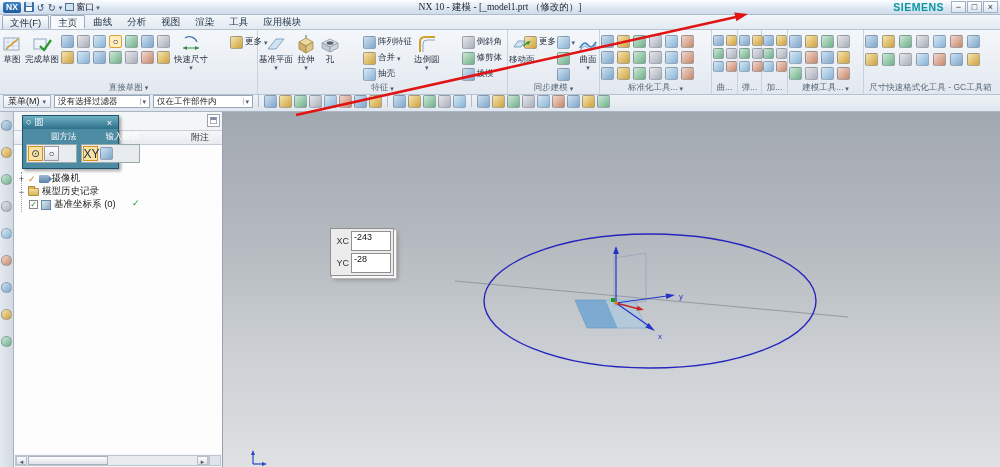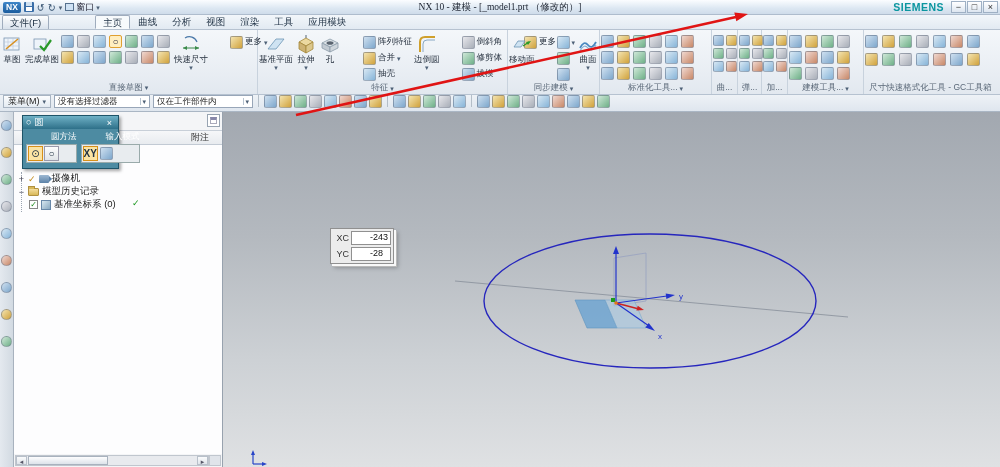--- a/index.html
+++ b/index.html
@@ -18,21 +18,21 @@
   .tb-menu { display:flex; align-items:center; gap:2px; font-size:9px; color:#223; }
   .dd { font-size:7px; color:#4d6076; line-height:7px; }
   .brand { position:absolute; right:56px; color:#0b96a0; font-weight:bold; font-size:10.5px; letter-spacing:.5px; }
   .winbtns { position:absolute; right:2px; display:flex; gap:1px; }
   .winbtn { width:15px; height:12px; border:1px solid #9fb0c4; background:linear-gradient(#ffffff,#dde6f0); text-align:center; line-height:10px; font-size:9px; color:#333; }
 
   
   .tabrow { position:absolute; left:0; top:15px; width:100%; height:15px; background:linear-gradient(#f2f6fa,#e2eaf2); border-bottom:1px solid #b6c2d0; display:flex; align-items:flex-end; padding:0 2px; gap:1px; z-index:30; }
   .tab { padding:1px 7px; font-size:9.5px; color:#223447; height:14px; line-height:12px; }
   .tab-file { background:linear-gradient(#fefefe,#d9e2ec); border:1px solid #9facbd; border-bottom:none; border-radius:2px 2px 0 0; }
-  .tab-active { background:#f7fafc; border:1px solid #9facbd; border-bottom:1px solid #f7fafc; border-radius:2px 2px 0 0;margin-left:45px; }
+  .tab-active { background:#f7fafc; border:1px solid #9facbd; border-bottom:1px solid #f7fafc; border-radius:2px 2px 0 0; }
   .searchwrap { margin-left:auto; display:flex; align-items:center; gap:3px; padding-bottom:1px; }
   .searchbox { width:110px; height:12px; background:#fff; border:1px solid #98a6b8; display:flex; align-items:center; padding:0 2px; gap:2px; }
   .searchbox input { border:none; outline:none; flex:1; font-size:8.5px; color:#777; font-family:inherit; width:78px; background:transparent; }
   .mag { width:7px; height:7px; border:1.5px solid #5c7490; border-radius:50%; position:relative; flex:none; }
   .mag::after { content:""; position:absolute; width:4px; height:1.5px; background:#5c7490; transform:rotate(45deg); left:5px; top:6px; }
   .tinyicon { width:11px; height:11px; border-radius:2px; border:1px solid rgba(110,125,145,.6); }
 
   
   .ribbon { position:absolute; left:0; top:30px; width:100%; height:65px; background:linear-gradient(#f4f7fa,#e8edf3 70%,#e2e8ef); border-bottom:1px solid #b6c2d0; display:flex; z-index:20; }
   .rgroup { height:100%; border-right:1px solid #c8d2dd; display:flex; flex-direction:column; flex:none; }
@@ -102,31 +102,31 @@
   .dialog { position:absolute; left:22px; top:115px; width:97px; height:54px; z-index:25; border:1px solid #1e5468; box-shadow:2px 2px 3px rgba(0,0,0,.35); background:#4d8ba2; }
   .dlg-title { height:13px; background:linear-gradient(#6fb1c6,#2e7089); display:flex; align-items:center; gap:3px; padding:0 3px; color:#fff; font-size:9px; }
   .dlg-circ { color:#fff; font-size:9px; line-height:11px; }
   .dlg-close { margin-left:auto; width:11px; text-align:center; font-size:9px; color:#fff; }
   .dlg-body { display:flex; gap:4px; padding:2px 3px; }
   .dlg-sec { display:flex; flex-direction:column; gap:1px; }
   .dlg-sec-label { color:#fff; font-size:8.5px; white-space:nowrap;padding-left:25px; }
   .dlg-box { background:#e8ecef; border:1px solid #9aa; padding:1px; display:flex; gap:1px; }
   .dbtn { width:15px; height:15px; border:1px solid #99a; background:linear-gradient(#fdfdfd,#e0e4e8); text-align:center; line-height:14px; font-size:10px; color:#234; }
   .dbtn.sel { background:#fbe3a3; border-color:#d89018; }
-  .dbtn-xy { font-size:10px; font-weight:bold; }
+  .dbtn-xy { font-size:12px; font-weight:normal; }
   .dgi { width:13px; height:13px; margin:1px; }
 
   
   .canvas { position:absolute; left:223px; top:112px; width:777px; height:355px; background:linear-gradient(180deg,#a2a8b0 0%,#b4b9bf 35%,#cdd1d5 70%,#dfe1e3 100%); z-index:1; }
   .scene { position:absolute; inset:0; }
 
   
   .coordbox { position:absolute; left:330px; top:228px; z-index:15; background:#ececec; border:1px solid #909090; padding:2px; box-shadow:2px 2px 0 #f8f8f8, 3px 3px 0 #b8b8b8, 4px 4px 4px rgba(0,0,0,.25); display:grid; grid-template-columns:16px 40px; gap:2px; align-items:center; }
   .cb-label { font-size:9px; color:#333;text-align:right; }
-  .cb-val { background:#fff; border:1px solid #909090; height:14px; font-size:9px; line-height:10px; padding:0 18px; color:#111; }
+  .cb-val { background:#fff; border:1px solid #909090; height:20px; font-size:9px; line-height:10px; padding:0 2px; color:#111; }
 
   .arrow-overlay { position:absolute; inset:0; z-index:60; pointer-events:none; }
 </style>
 </head>
 <body>
 
 <div class="titlebar">
   <span class="nx-logo">NX</span>
   <span class="floppy"></span>
   <span class="tb-glyph">↺</span>

